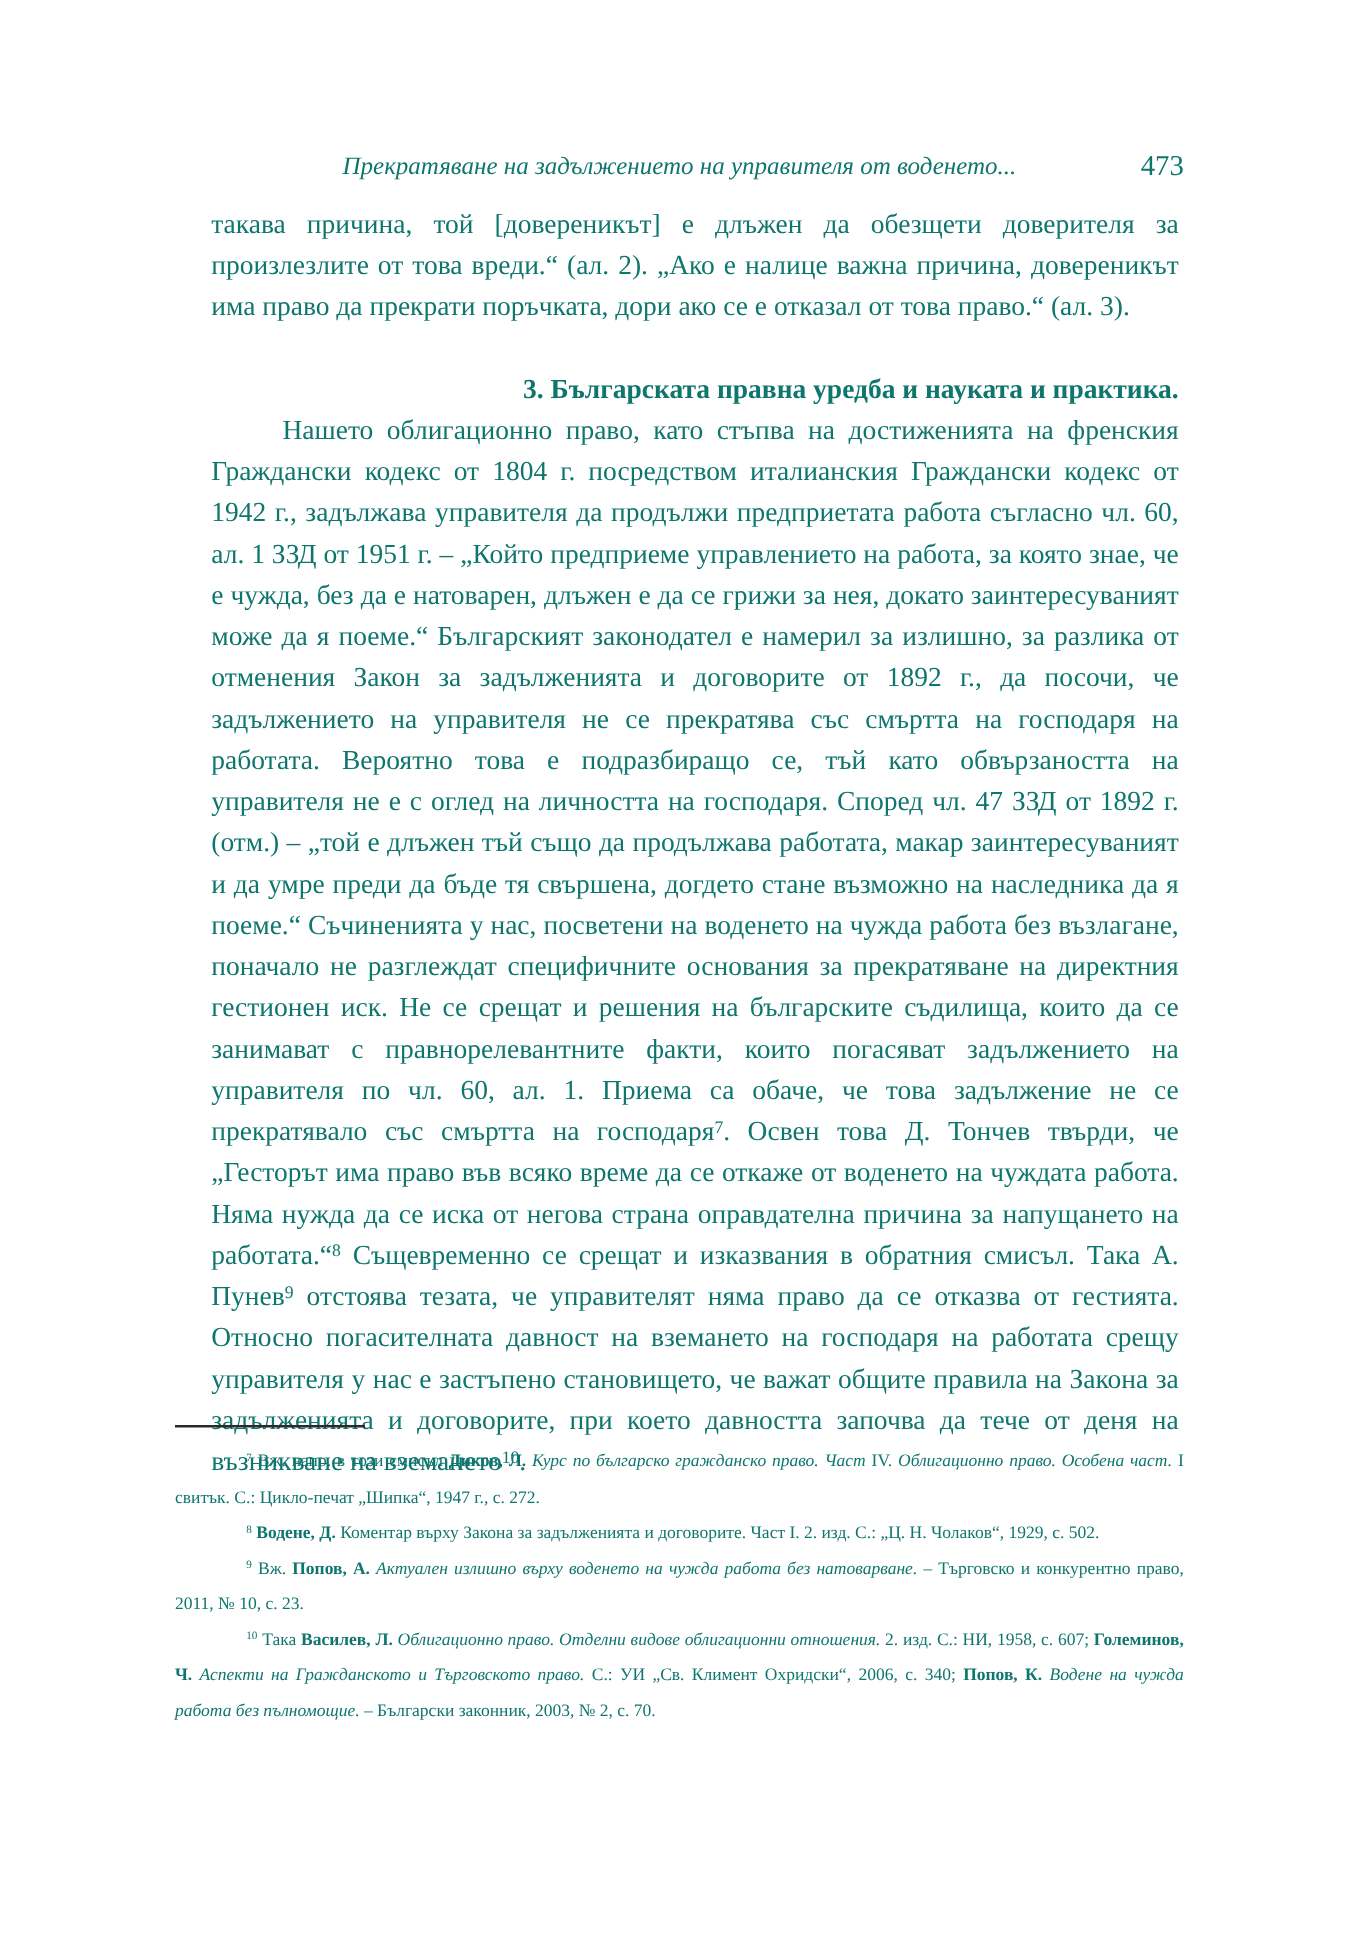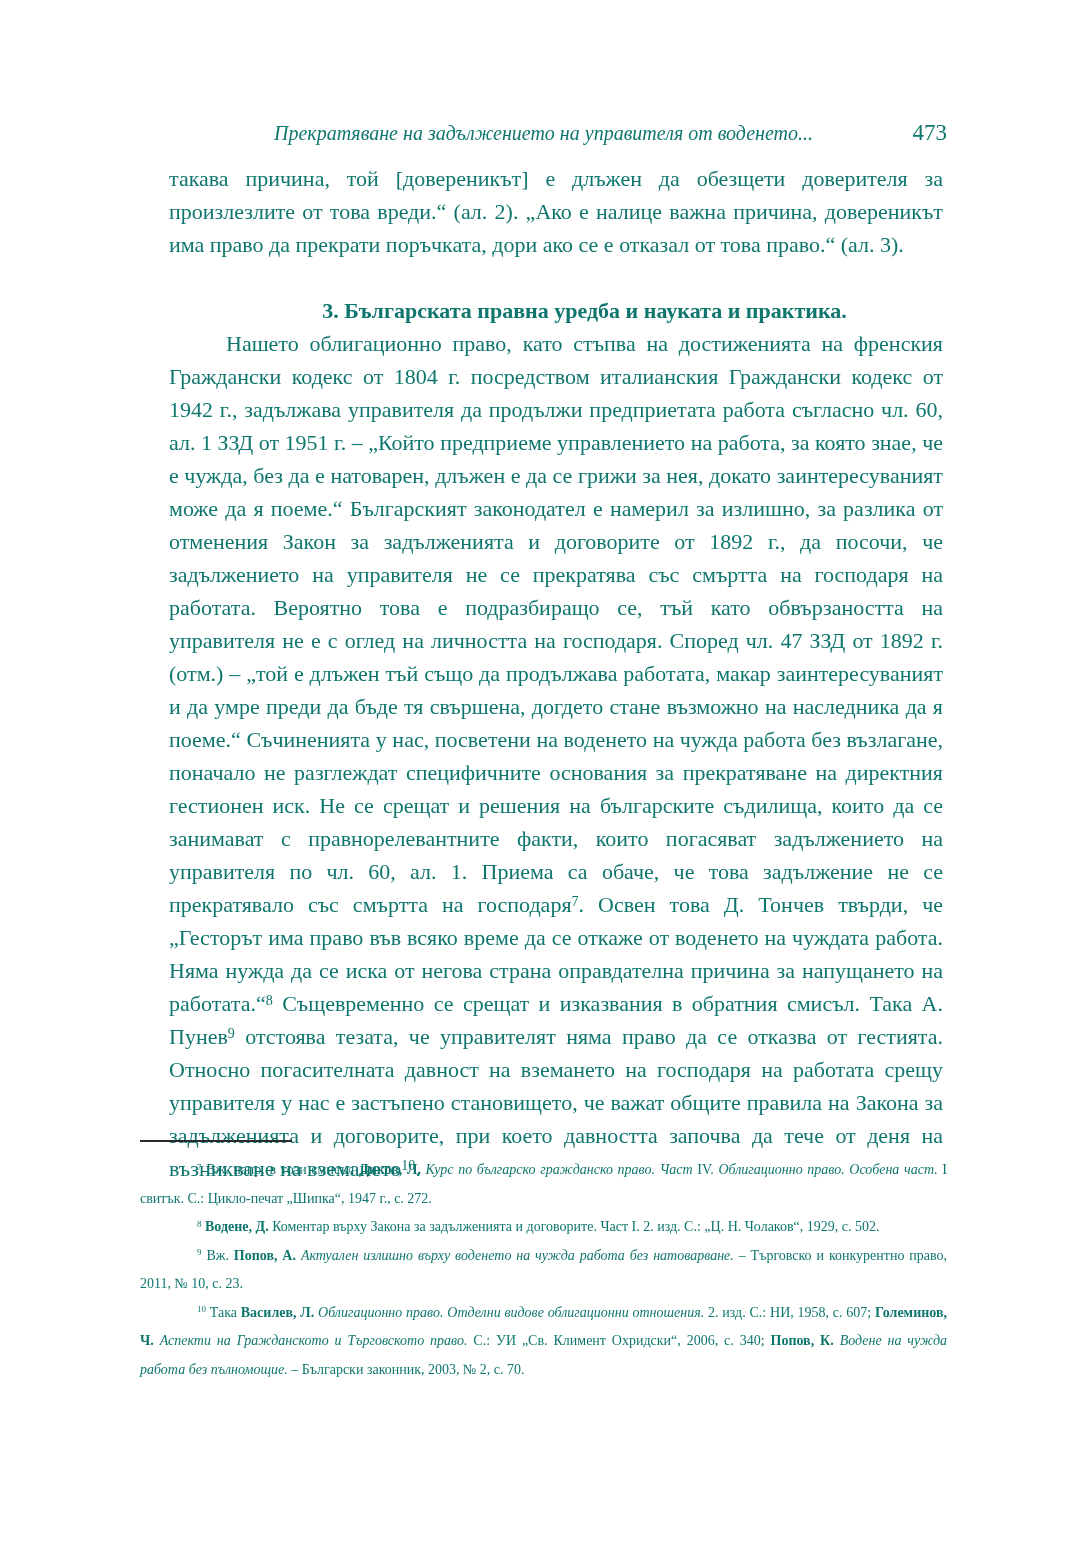--- a/index.html
+++ b/index.html
@@ -53,21 +53,21 @@
   }
   .para.indent {
     text-indent: 57px;
   }
   .section-heading {
     margin: 33px 0 0 0;
     font-size: 22px;
     line-height: 33px;
     font-weight: bold;
     text-indent: 57px;
-    text-align: center;
+    text-align: right;
   }
   .footnotes {
     position: absolute;
     left: 140px;
     right: 133px;
     top: 1140px;
   }
   .footnote-rule {
     width: 152px;
     height: 0;

